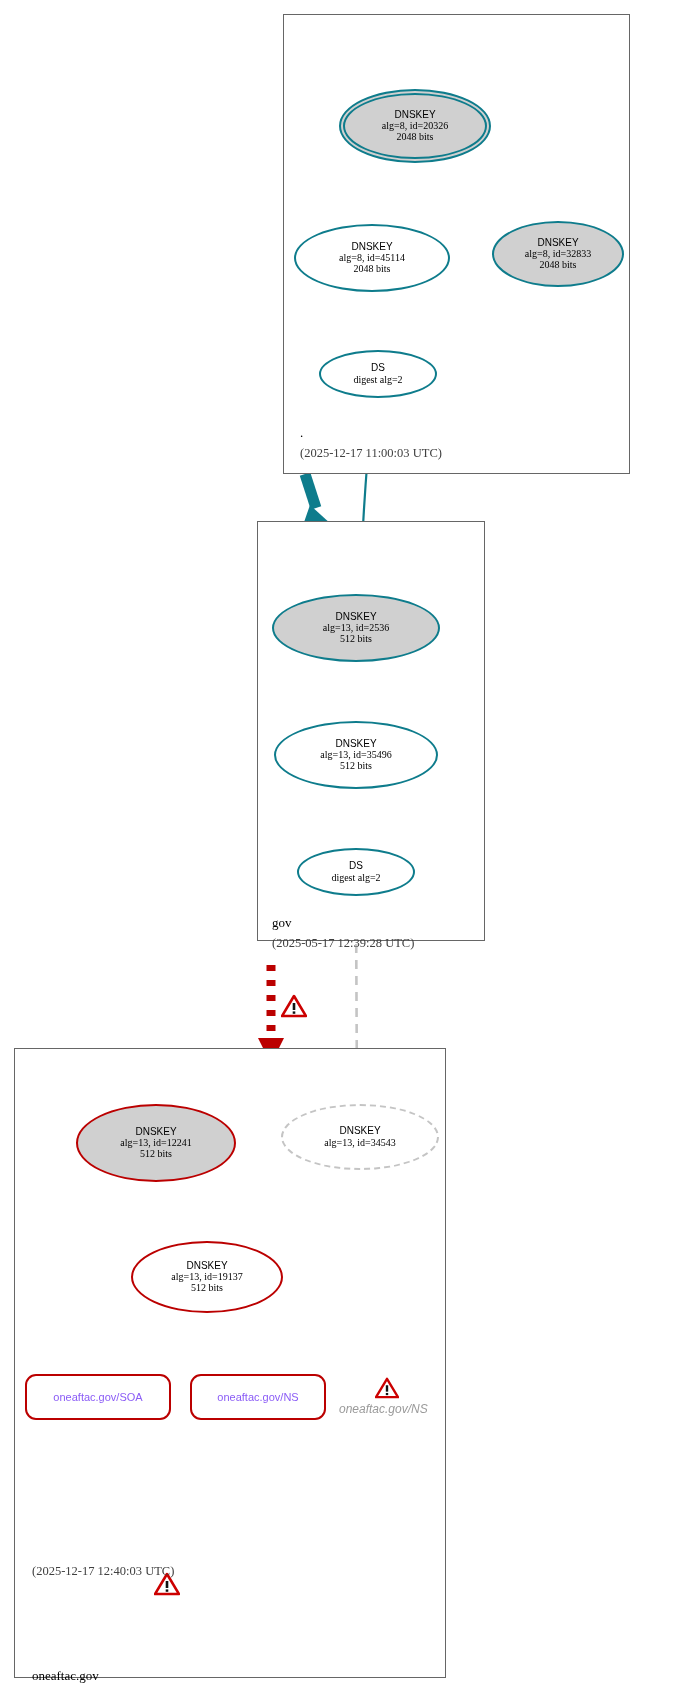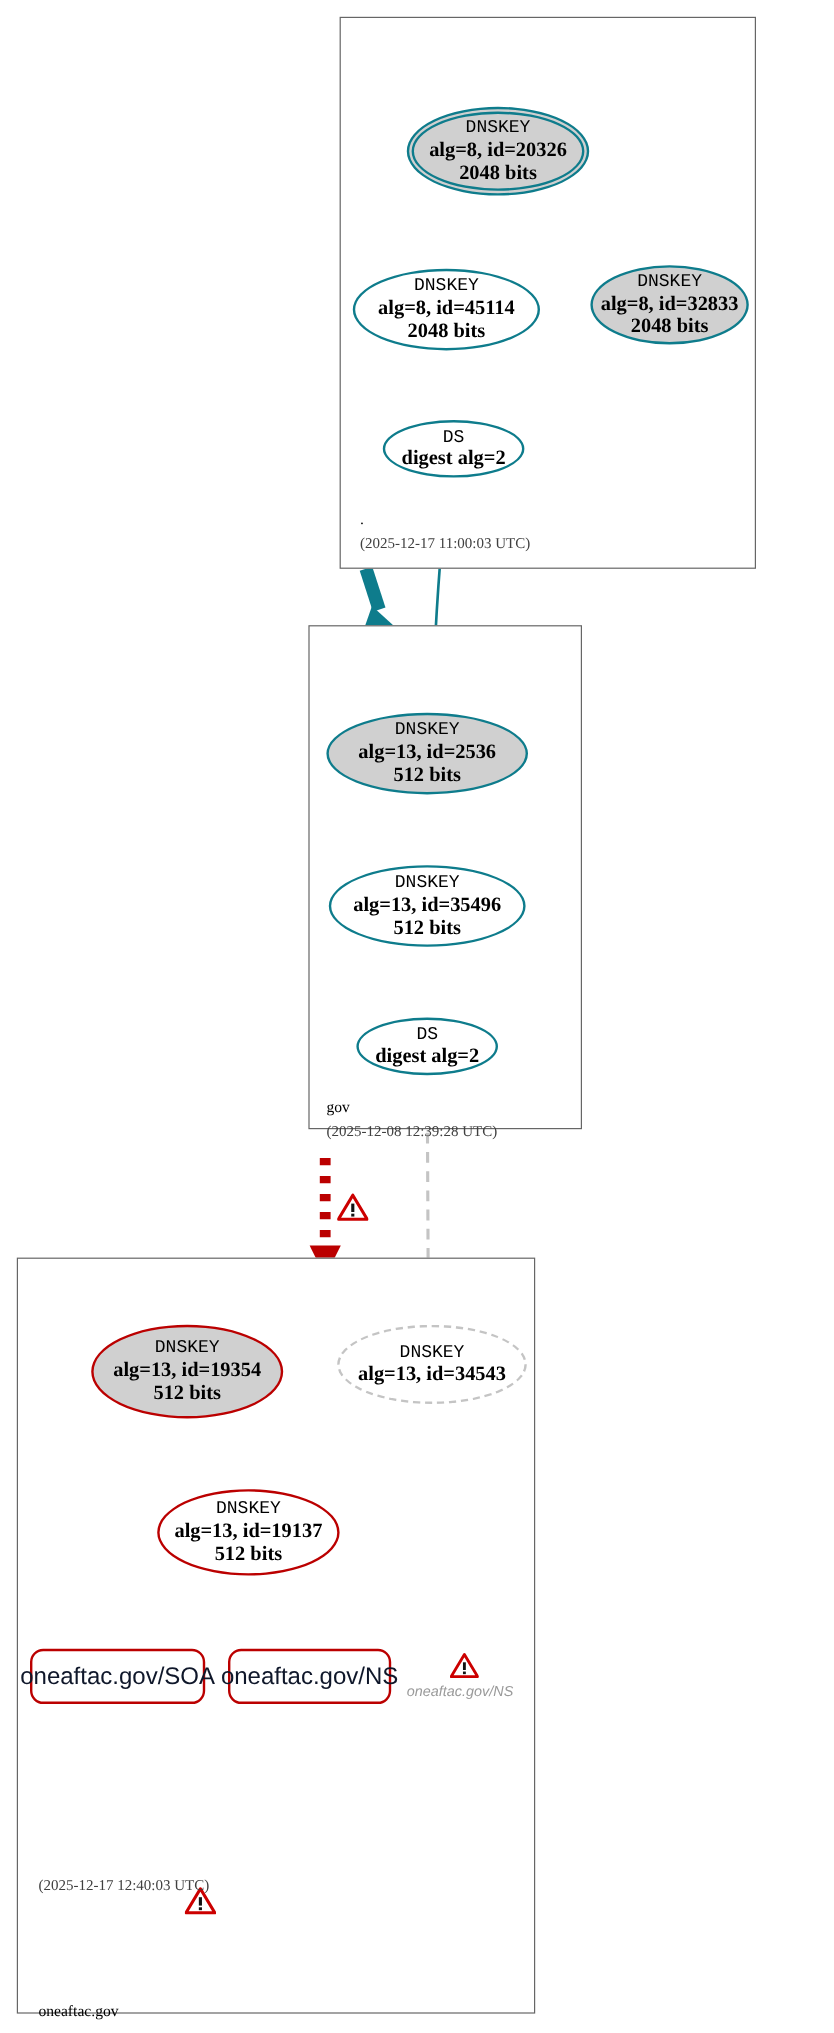--- a/index.html
+++ b/index.html
@@ -5,25 +5,25 @@
   html,body{margin:0;padding:0;background:#ffffff;}
   body{width:695px;height:1694px;position:relative;
        font-family:"Liberation Sans", sans-serif;overflow:hidden;}
   #canvas{position:absolute;left:0;top:0;width:695px;height:1694px;}
   .zone-box{position:absolute;border:1px solid #666666;background:#ffffff;box-sizing:border-box;}
   .zone-label{position:absolute;font-family:"Liberation Serif", serif;font-size:13px;color:#000;white-space:nowrap;}
   .zone-time{position:absolute;font-family:"Liberation Serif", serif;font-size:12.5px;color:#404040;white-space:nowrap;}
   .node{position:absolute;display:flex;flex-direction:column;align-items:center;justify-content:center;
         text-align:center;box-sizing:border-box;}
   .ellipse{border-radius:50%;}
-  .n-title{font-family:Liberation Mono, monospace;font-size:15px;color:#000;line-height:1.05;}
-  .n-sub{font-family:"Liberation Serif", serif;font-size:17px;color:#000;line-height:1.12;font-weight:bold;}
+  .n-title{font-family:Liberation Sans, sans-serif;font-size:10px;color:#000;line-height:1.05;}
+  .n-sub{font-family:"Liberation Serif", serif;font-size:10px;color:#000;line-height:1.12;}
   .rrset{position:absolute;border:2.5px solid #bb0000;border-radius:11px;background:#fff;
          display:flex;align-items:center;justify-content:center;box-sizing:border-box;}
-  .rrset span{font-family:"Liberation Sans", sans-serif;font-size:20px;color:#0f172a;}
+  .rrset span{font-family:"Liberation Sans", sans-serif;font-size:11px;color:#8b5cf6;}
   .ghost-label{position:absolute;font-family:"Liberation Sans", sans-serif;font-style:italic;
                font-size:12px;color:#9a9a9a;white-space:nowrap;}
   .warn{position:absolute;}
   svg.lay{position:absolute;left:0;top:0;width:695px;height:1694px;overflow:visible;pointer-events:none;}
 </style>
 </head>
 <body>
 
 <div id="canvas">
 
@@ -142,35 +142,35 @@
     <div class="n-sub">alg=13, id=35496</div>
     <div class="n-sub">512 bits</div>
   </div>
 
   <div class="node ellipse" style="left:297px;top:848px;width:118px;height:48px;border:2.3px solid #0e7c8c;background:#ffffff;">
     <div class="n-title">DS</div>
     <div class="n-sub">digest alg=2</div>
   </div>
 
   <div class="zone-label" style="left:272px;top:915px;">gov</div>
-  <div class="zone-time" style="left:272px;top:936px;">(2025-12-08 12:39:28 UTC)</div>
+  <div class="zone-time" style="left:272px;top:936px;">(2025-05-17 12:39:28 UTC)</div>
 
   <div class="warn" style="left:281px;top:994px;width:26px;height:24px;">
     <svg width="26" height="24" viewBox="0 0 26 24">
       <path d="M13,2 L25,22 L1,22 z" fill="#ffffff" stroke="#cc0000" stroke-width="2.6" stroke-linejoin="round"></path>
       <rect x="11.7" y="9" width="2.6" height="7" fill="#111111"></rect>
       <rect x="11.7" y="17.4" width="2.6" height="2.4" fill="#111111"></rect>
     </svg>
   </div>
 
   <div class="zone-box" style="left:14px;top:1048px;width:432px;height:630px;"></div>
 
   <div class="node ellipse" style="left:76px;top:1104px;width:160px;height:78px;border:2.6px solid #bb0000;background:#d0d0d0;">
     <div class="n-title">DNSKEY</div>
-    <div class="n-sub">alg=13, id=19354</div>
+    <div class="n-sub">alg=13, id=12241</div>
     <div class="n-sub">512 bits</div>
   </div>
 
   <div class="node ellipse" style="left:281px;top:1104px;width:158px;height:66px;border:2.4px dashed #c4c4c4;background:#ffffff;">
     <div class="n-title">DNSKEY</div>
     <div class="n-sub">alg=13, id=34543</div>
   </div>
 
   <div class="node ellipse" style="left:131px;top:1241px;width:152px;height:72px;border:2.6px solid #bb0000;background:#ffffff;">
     <div class="n-title">DNSKEY</div>

